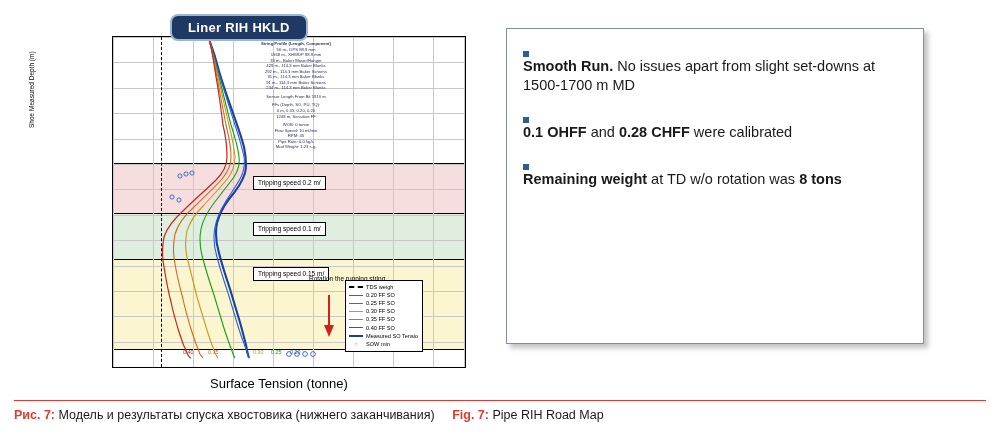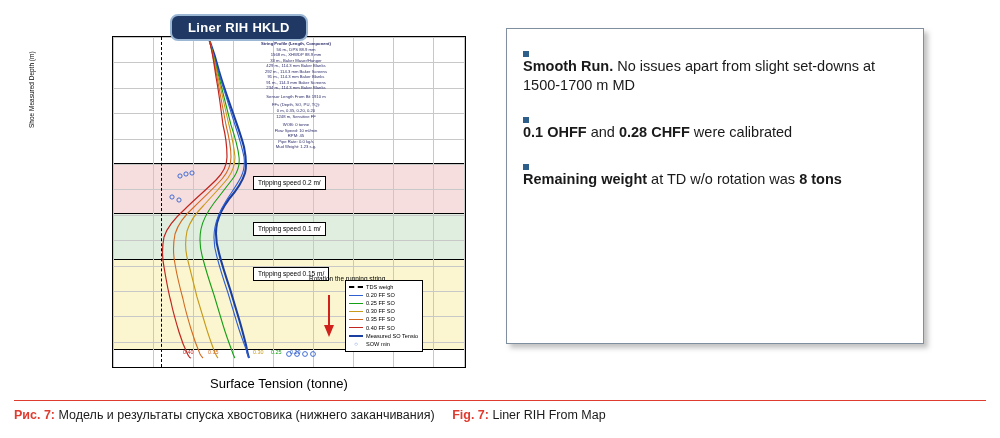--- a/index.html
+++ b/index.html
@@ -424,16 +424,16 @@
       </ul>
     </div>
 
   </div>
 
   <div class="caption-rule"></div>
   <div class="caption">
     <span class="ris">Рис. 7:</span>
     <span>Модель и результаты спуска хвостовика (нижнего заканчивания)</span>
     <span class="fig">Fig. 7:</span>
-    <span>Liner RIH From Map</span>
+    <span>Pipe RIH Road Map</span>
   </div>
 
 </div>
 
 </body></html>

